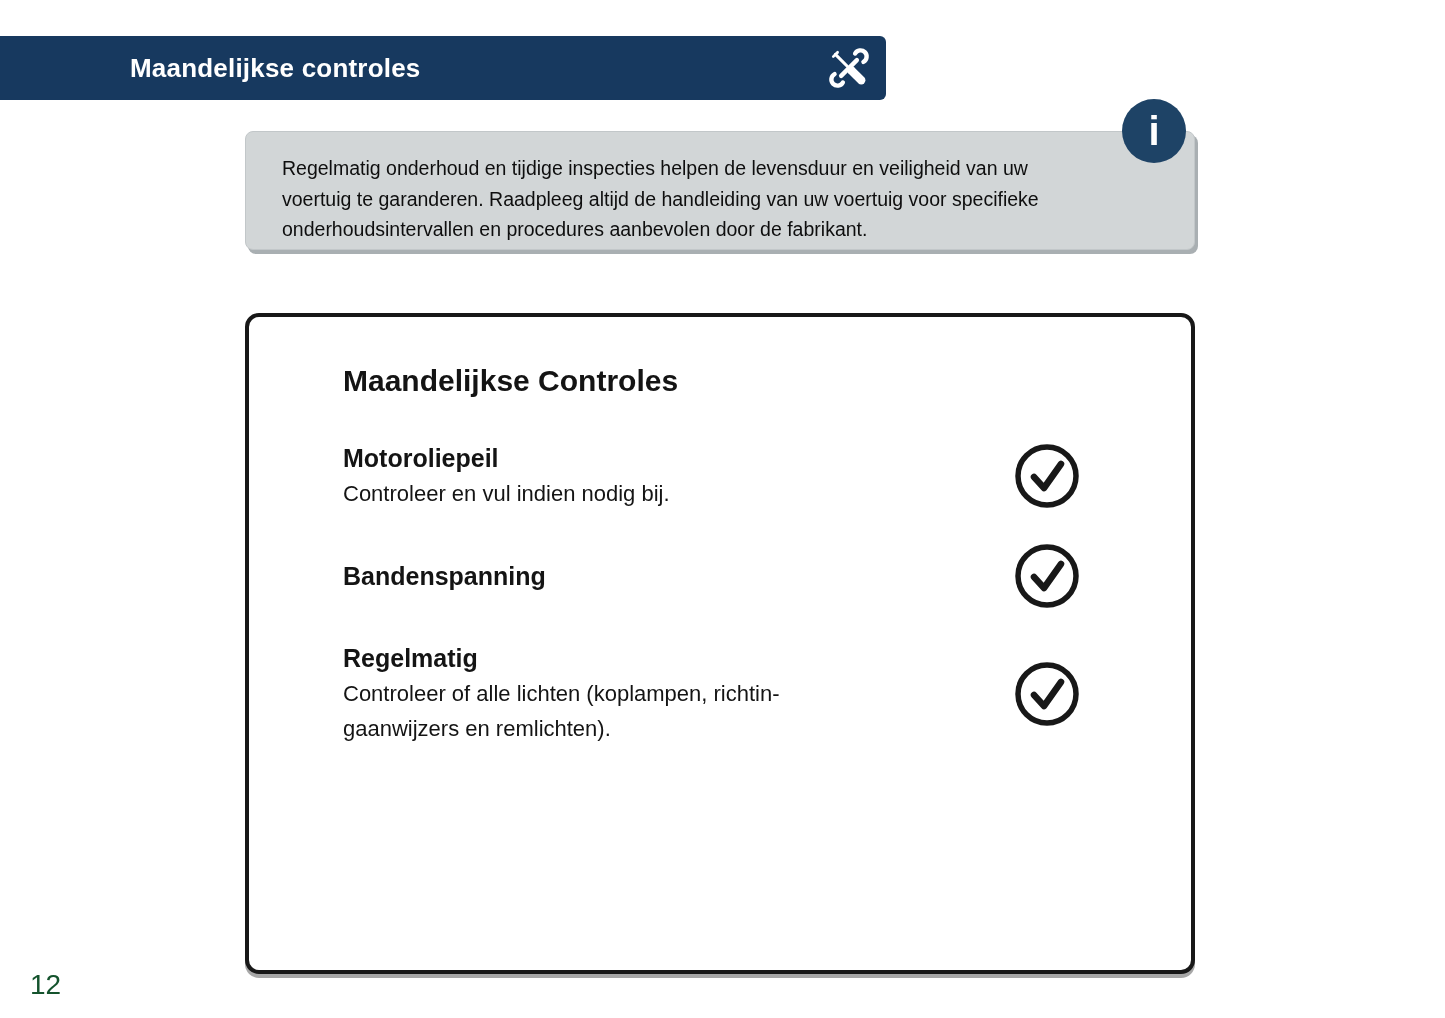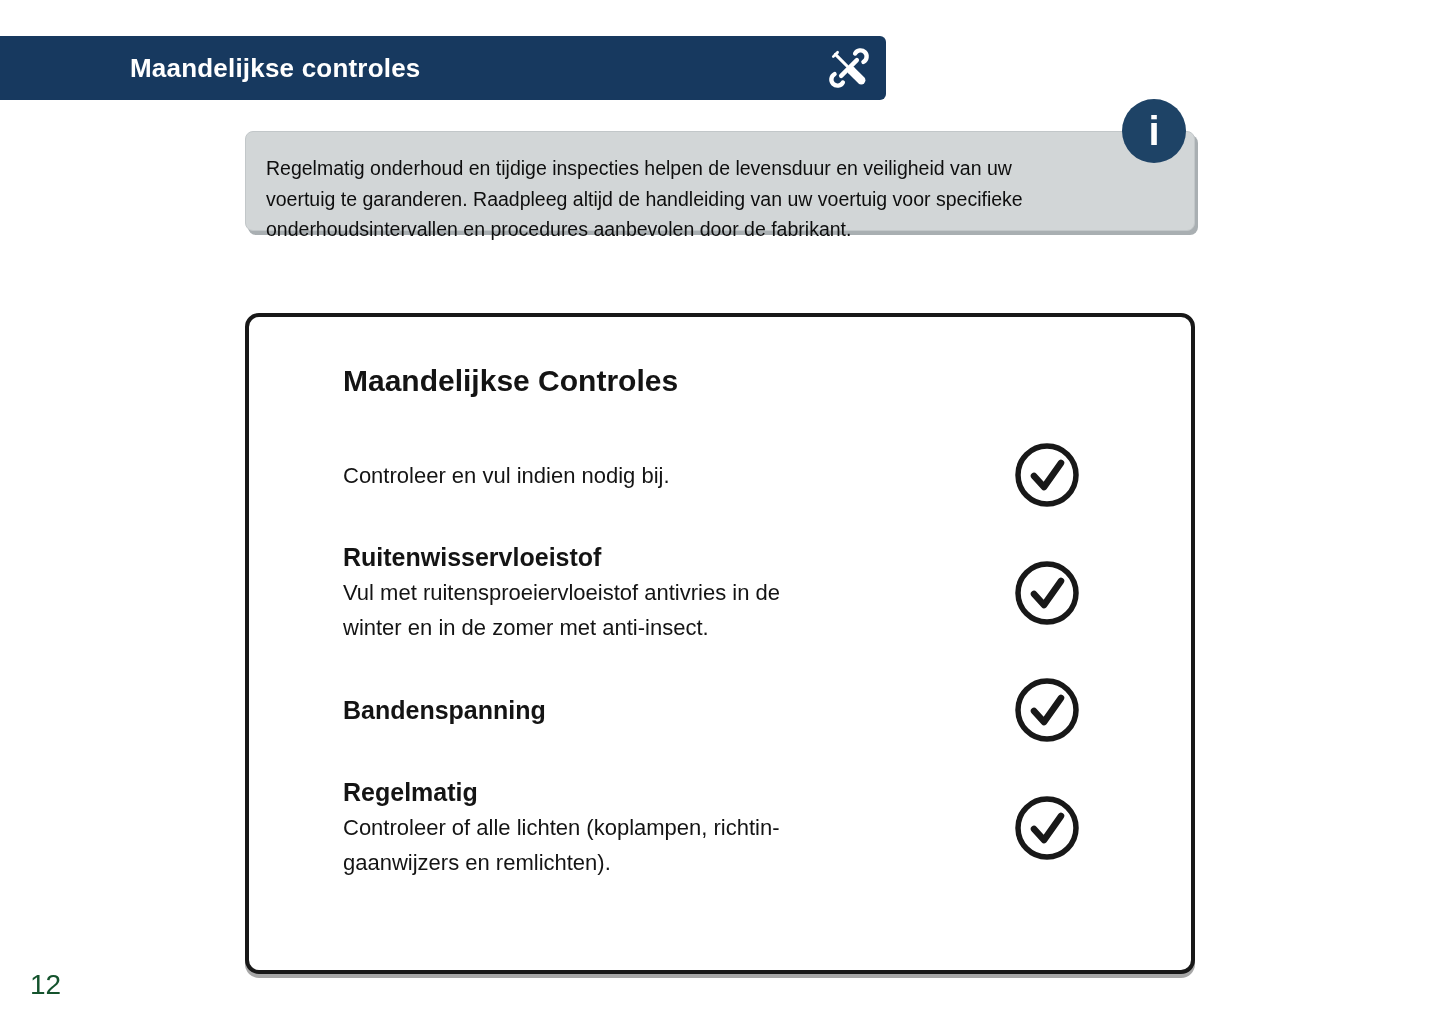--- a/index.html
+++ b/index.html
@@ -58,26 +58,26 @@
     display: flex; align-items: center; justify-content: center;
     font-size: 40px;
     font-weight: bold;
     z-index: 3;
   }
 
   
   .info-box {
     position: absolute;
     left: 245px; top: 131px;
-    width: 950px; height: 100px;
+    width: 950px; height: 119px;
     background: var(--note-bg);
     border: 1px solid var(--note-border);
     border-radius: 8px;
     box-shadow: 3px 4px 0 var(--note-shadow);
-    padding: 21px 20px;
+    padding: 21px 36px;
     z-index: 2;
   }
   .info-text {
     font-size: 19.5px;
     line-height: 30.5px;
     color: #0e0e0e;
     white-space: pre-line;
   }
 
   
@@ -166,43 +166,31 @@
     <p class="info-text">Regelmatig onderhoud en tijdige inspecties helpen de levensduur en veiligheid van uw
 voertuig te garanderen. Raadpleeg altijd de handleiding van uw voertuig voor specifieke
 onderhoudsintervallen en procedures aanbevolen door de fabrikant.</p>
   </div>
 
   <div class="card">
     <h2 class="card-title">Maandelijkse Controles</h2>
 
     <div class="check-item">
       <div class="check-text">
+        <div class="item-heading">Motoroliepeil</div>
         <div class="item-desc">Controleer en vul indien nodig bij.</div>
       </div>
       <span class="check-icon">
         <svg viewBox="0 0 68 68" aria-hidden="true">
           <circle cx="34" cy="34" r="29" fill="none" stroke="#181818" stroke-width="5.5"></circle>
           <path d="M21 35 L31 46 L48 22" fill="none" stroke="#181818" stroke-width="6.5" stroke-linecap="round" stroke-linejoin="round"></path>
         </svg>
       </span>
     </div>
 
-    <div class="check-item">
-      <div class="check-text">
-        <div class="item-heading">Ruitenwisservloeistof</div>
-        <div class="item-desc">Vul met ruitensproeiervloeistof antivries in de
-winter en in de zomer met anti-insect.</div>
-      </div>
-      <span class="check-icon">
-        <svg viewBox="0 0 68 68" aria-hidden="true">
-          <circle cx="34" cy="34" r="29" fill="none" stroke="#181818" stroke-width="5.5"></circle>
-          <path d="M21 35 L31 46 L48 22" fill="none" stroke="#181818" stroke-width="6.5" stroke-linecap="round" stroke-linejoin="round"></path>
-        </svg>
-      </span>
-    </div>
 
     <div class="check-item">
       <div class="check-text">
         <div class="item-heading">Bandenspanning</div>
       </div>
       <span class="check-icon">
         <svg viewBox="0 0 68 68" aria-hidden="true">
           <circle cx="34" cy="34" r="29" fill="none" stroke="#181818" stroke-width="5.5"></circle>
           <path d="M21 35 L31 46 L48 22" fill="none" stroke="#181818" stroke-width="6.5" stroke-linecap="round" stroke-linejoin="round"></path>
         </svg>

